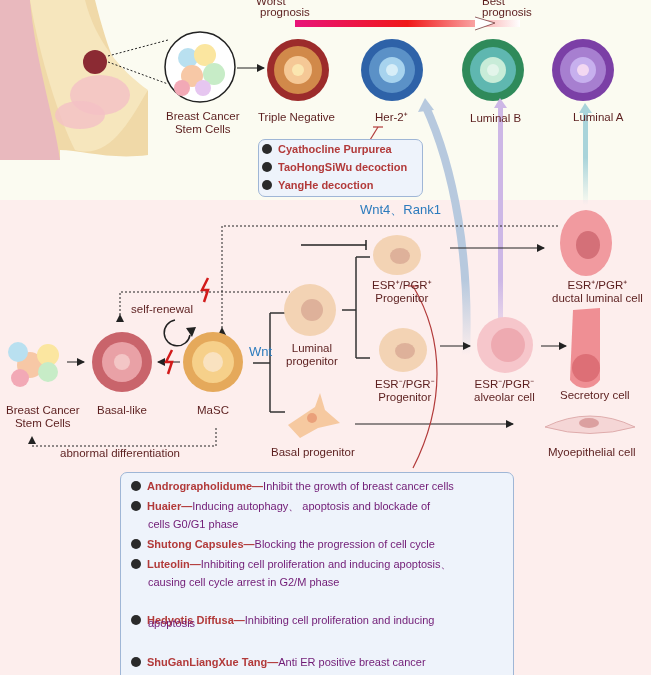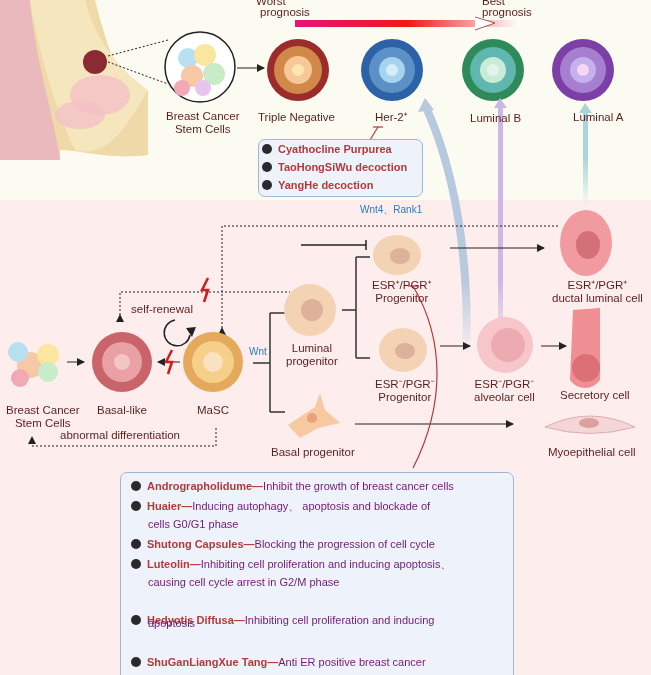--- a/index.html
+++ b/index.html
@@ -1,20 +1,20 @@
 <!DOCTYPE html>
 <html><head>
 <meta charset="utf-8">
 <style>
   html,body{margin:0;padding:0;}
   body{width:651px;height:675px;position:relative;overflow:hidden;font-family:"Liberation Sans",sans-serif;background:#fdfdf6;}
   .top{position:absolute;left:0;top:0;width:651px;height:200px;background:#fbfbf1;}
   .bottom{position:absolute;left:0;top:200px;width:651px;height:475px;background:#fdeeed;}
   .lbl{position:absolute;color:#5b1e1e;font-size:11.5px;line-height:13px;text-align:center;white-space:nowrap;}
-  .blue{color:#2c7bbd;font-size:10px;}
+  .blue{color:#2c7bbd;font-size:13px;}
   .box{position:absolute;background:#eef3fb;border:1.5px solid #9fb6d6;border-radius:7px;}
   .item{position:absolute;font-size:11px;line-height:19px;white-space:nowrap;}
   .dot{display:inline-block;width:10px;height:10px;border-radius:50%;background:#2a2a2a;margin-right:6px;vertical-align:-1px;}
   .drug{color:#b23a3a;font-weight:bold;}
   .eff{color:#701a75;}
   svg{position:absolute;left:0;top:0;}
 </style>
 </head>
 <body>
 
@@ -195,21 +195,21 @@
   <div class="item" style="left:3px;top:36px;"><span class="dot"></span><span class="drug">YangHe decoction</span></div>
 </div>
 
 <div class="lbl blue" style="left:360px;top:203px;">Wnt4、Rank1</div>
 <div class="lbl blue" style="left:249px;top:345px;">Wnt</div>
 
 <div class="lbl" style="left:6px;top:404px;"><span>Breast Cancer</span><br><span>Stem Cells</span></div>
 <div class="lbl" style="left:97px;top:404px;">Basal-like</div>
 <div class="lbl" style="left:197px;top:404px;">MaSC</div>
 <div class="lbl" style="left:131px;top:303px;">self-renewal</div>
-<div class="lbl" style="left:60px;top:429px;">abnormal differentiation</div>
+<div class="lbl" style="left:60px;top:447px;">abnormal differentiation</div>
 <div class="lbl" style="left:286px;top:342px;"><span>Luminal</span><br><span>progenitor</span></div>
 <div class="lbl" style="left:271px;top:446px;">Basal progenitor</div>
 <div class="lbl" style="left:372px;top:279px;"><span>ESR⁺/PGR⁺</span><br><span>Progenitor</span></div>
 <div class="lbl" style="left:375px;top:378px;"><span>ESR⁻/PGR⁻</span><br><span>Progenitor</span></div>
 <div class="lbl" style="left:474px;top:378px;"><span>ESR⁻/PGR⁻</span><br><span>alveolar cell</span></div>
 <div class="lbl" style="left:552px;top:279px;"><span>ESR⁺/PGR⁺</span><br><span>ductal luminal cell</span></div>
 <div class="lbl" style="left:560px;top:389px;">Secretory cell</div>
 <div class="lbl" style="left:548px;top:446px;">Myoepithelial cell</div>
 
 <div class="box" style="left:120px;top:472px;width:392px;height:210px;">

